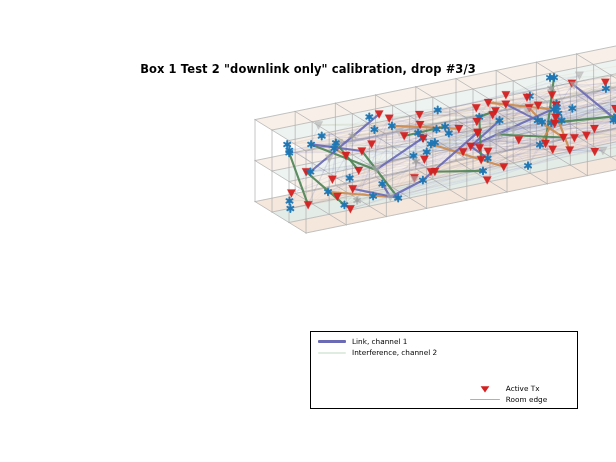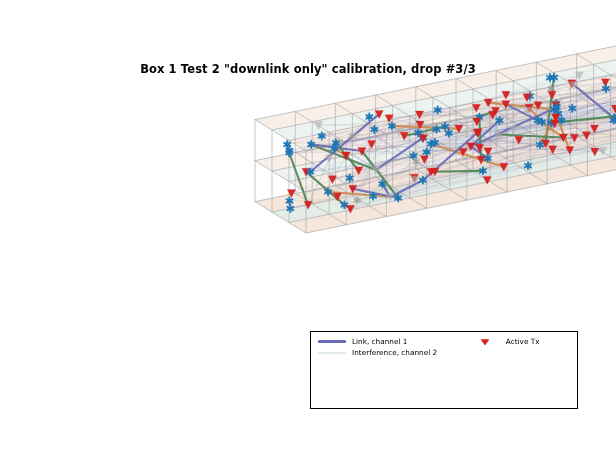--- a/index.html
+++ b/index.html
@@ -16,21 +16,21 @@
   #axes3d{position:absolute;left:0;top:0;width:616px;height:462px;}
 
   #legend{
     position:absolute;left:310px;top:331px;width:268px;height:78px;
     background:#ffffff;border:1px solid #000000;box-sizing:border-box;
     padding:4px 6px 4px 6px;
   }
   .legend-cols{display:flex;flex-direction:row;align-items:flex-start;}
   .legend-col{display:flex;flex-direction:column;}
   .legend-col.left{width:152px;}
-  .legend-col.right{width:104px;}
+  .legend-col.right{width:104px;margin-top:47px;}
   .legend-row{display:flex;flex-direction:row;align-items:flex-start;height:11.2px;}
   .legend-swatch{
     width:30px;height:11px;flex:0 0 30px;margin-right:5px;
     display:flex;align-items:center;justify-content:center;
   }
   .legend-swatch .line{width:28px;height:2px;border-radius:1px;}
   .legend-swatch svg{display:block;overflow:visible;}
   .legend-label{
     font-family:"DejaVu Sans",sans-serif;font-size:7.3px;color:#000000;
     line-height:11px;white-space:nowrap;
@@ -1205,17 +1205,23 @@
         </div>
       <div class="legend-col right">
           <div class="legend-row">
             <div class="legend-swatch">
               <svg width="14" height="11" viewBox="0 0 14 11">
                 <path d="M2.6 3.2 L11.4 3.2 L7 9.4 Z" fill="#d42020"></path>
               </svg>
             </div>
             <div class="legend-label">Active Tx</div>
           </div>
+          <div class="legend-row">
+            <div class="legend-swatch">
+              <div class="line" style="background: rgb(176, 176, 176); height: 1.2px; width: 30px;"></div>
+            </div>
+            <div class="legend-label">Room edge</div>
+          </div>
         </div>
     </div>
   </div>
 
 </div>
 
 </body></html>

